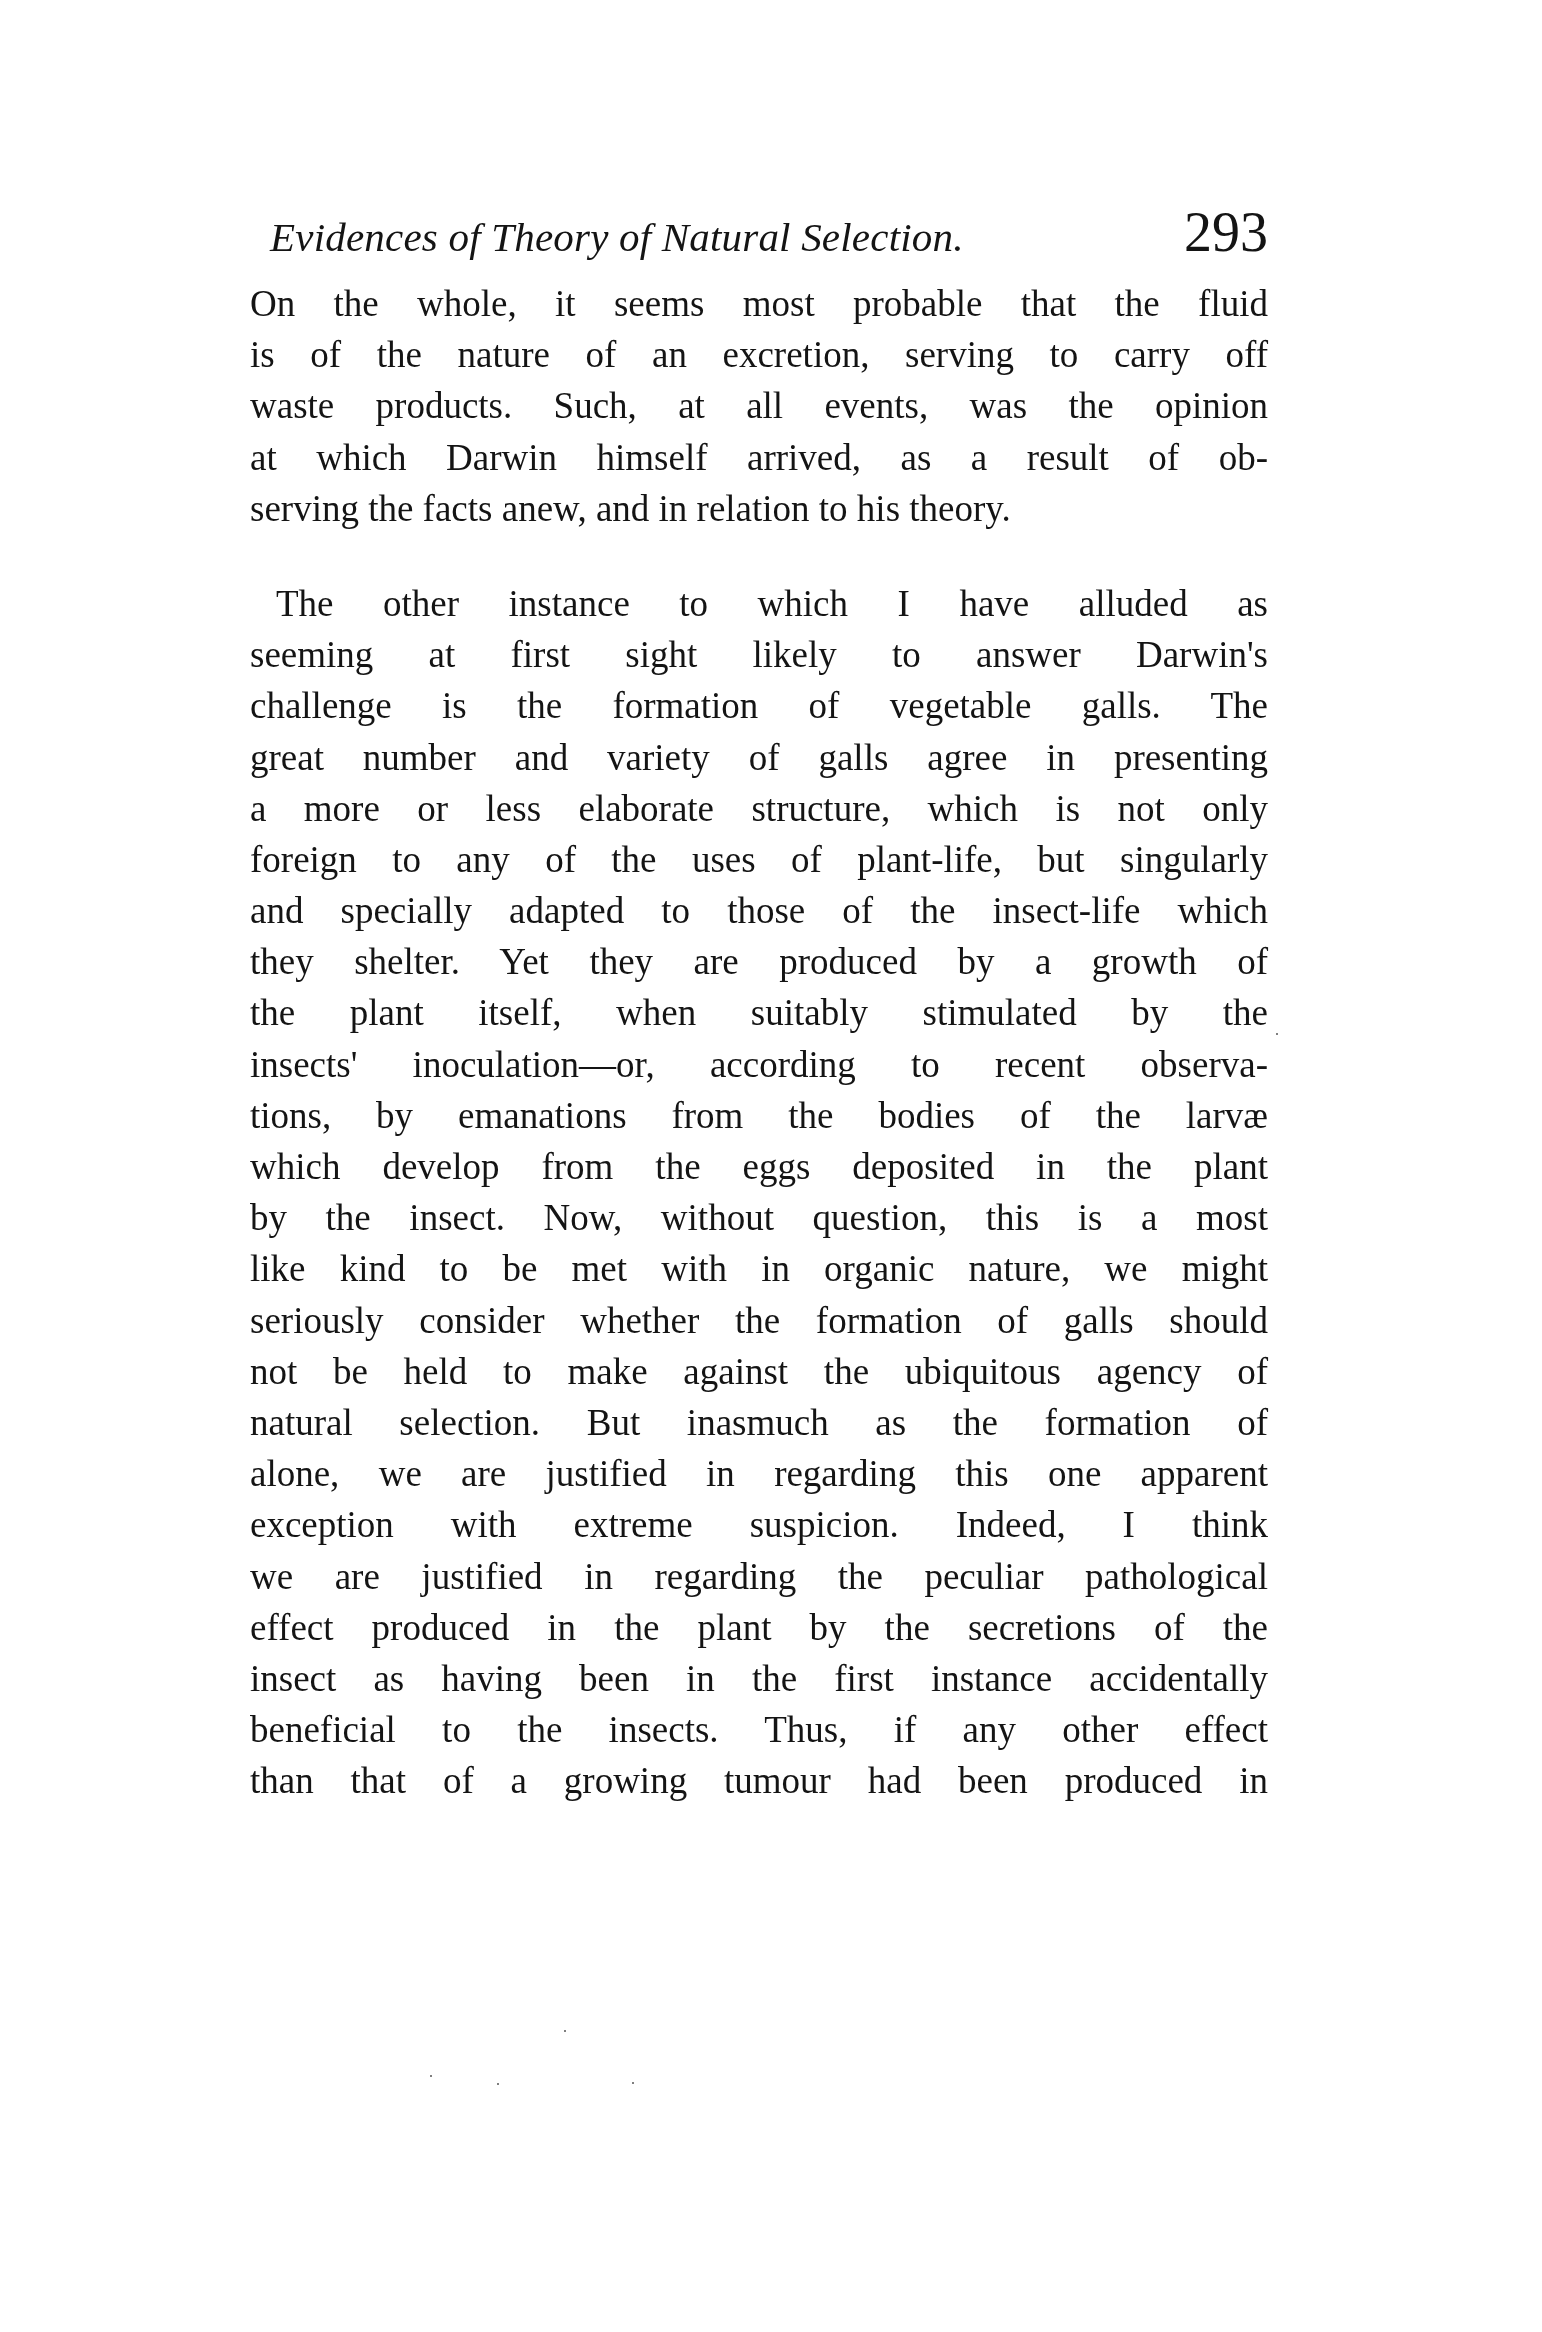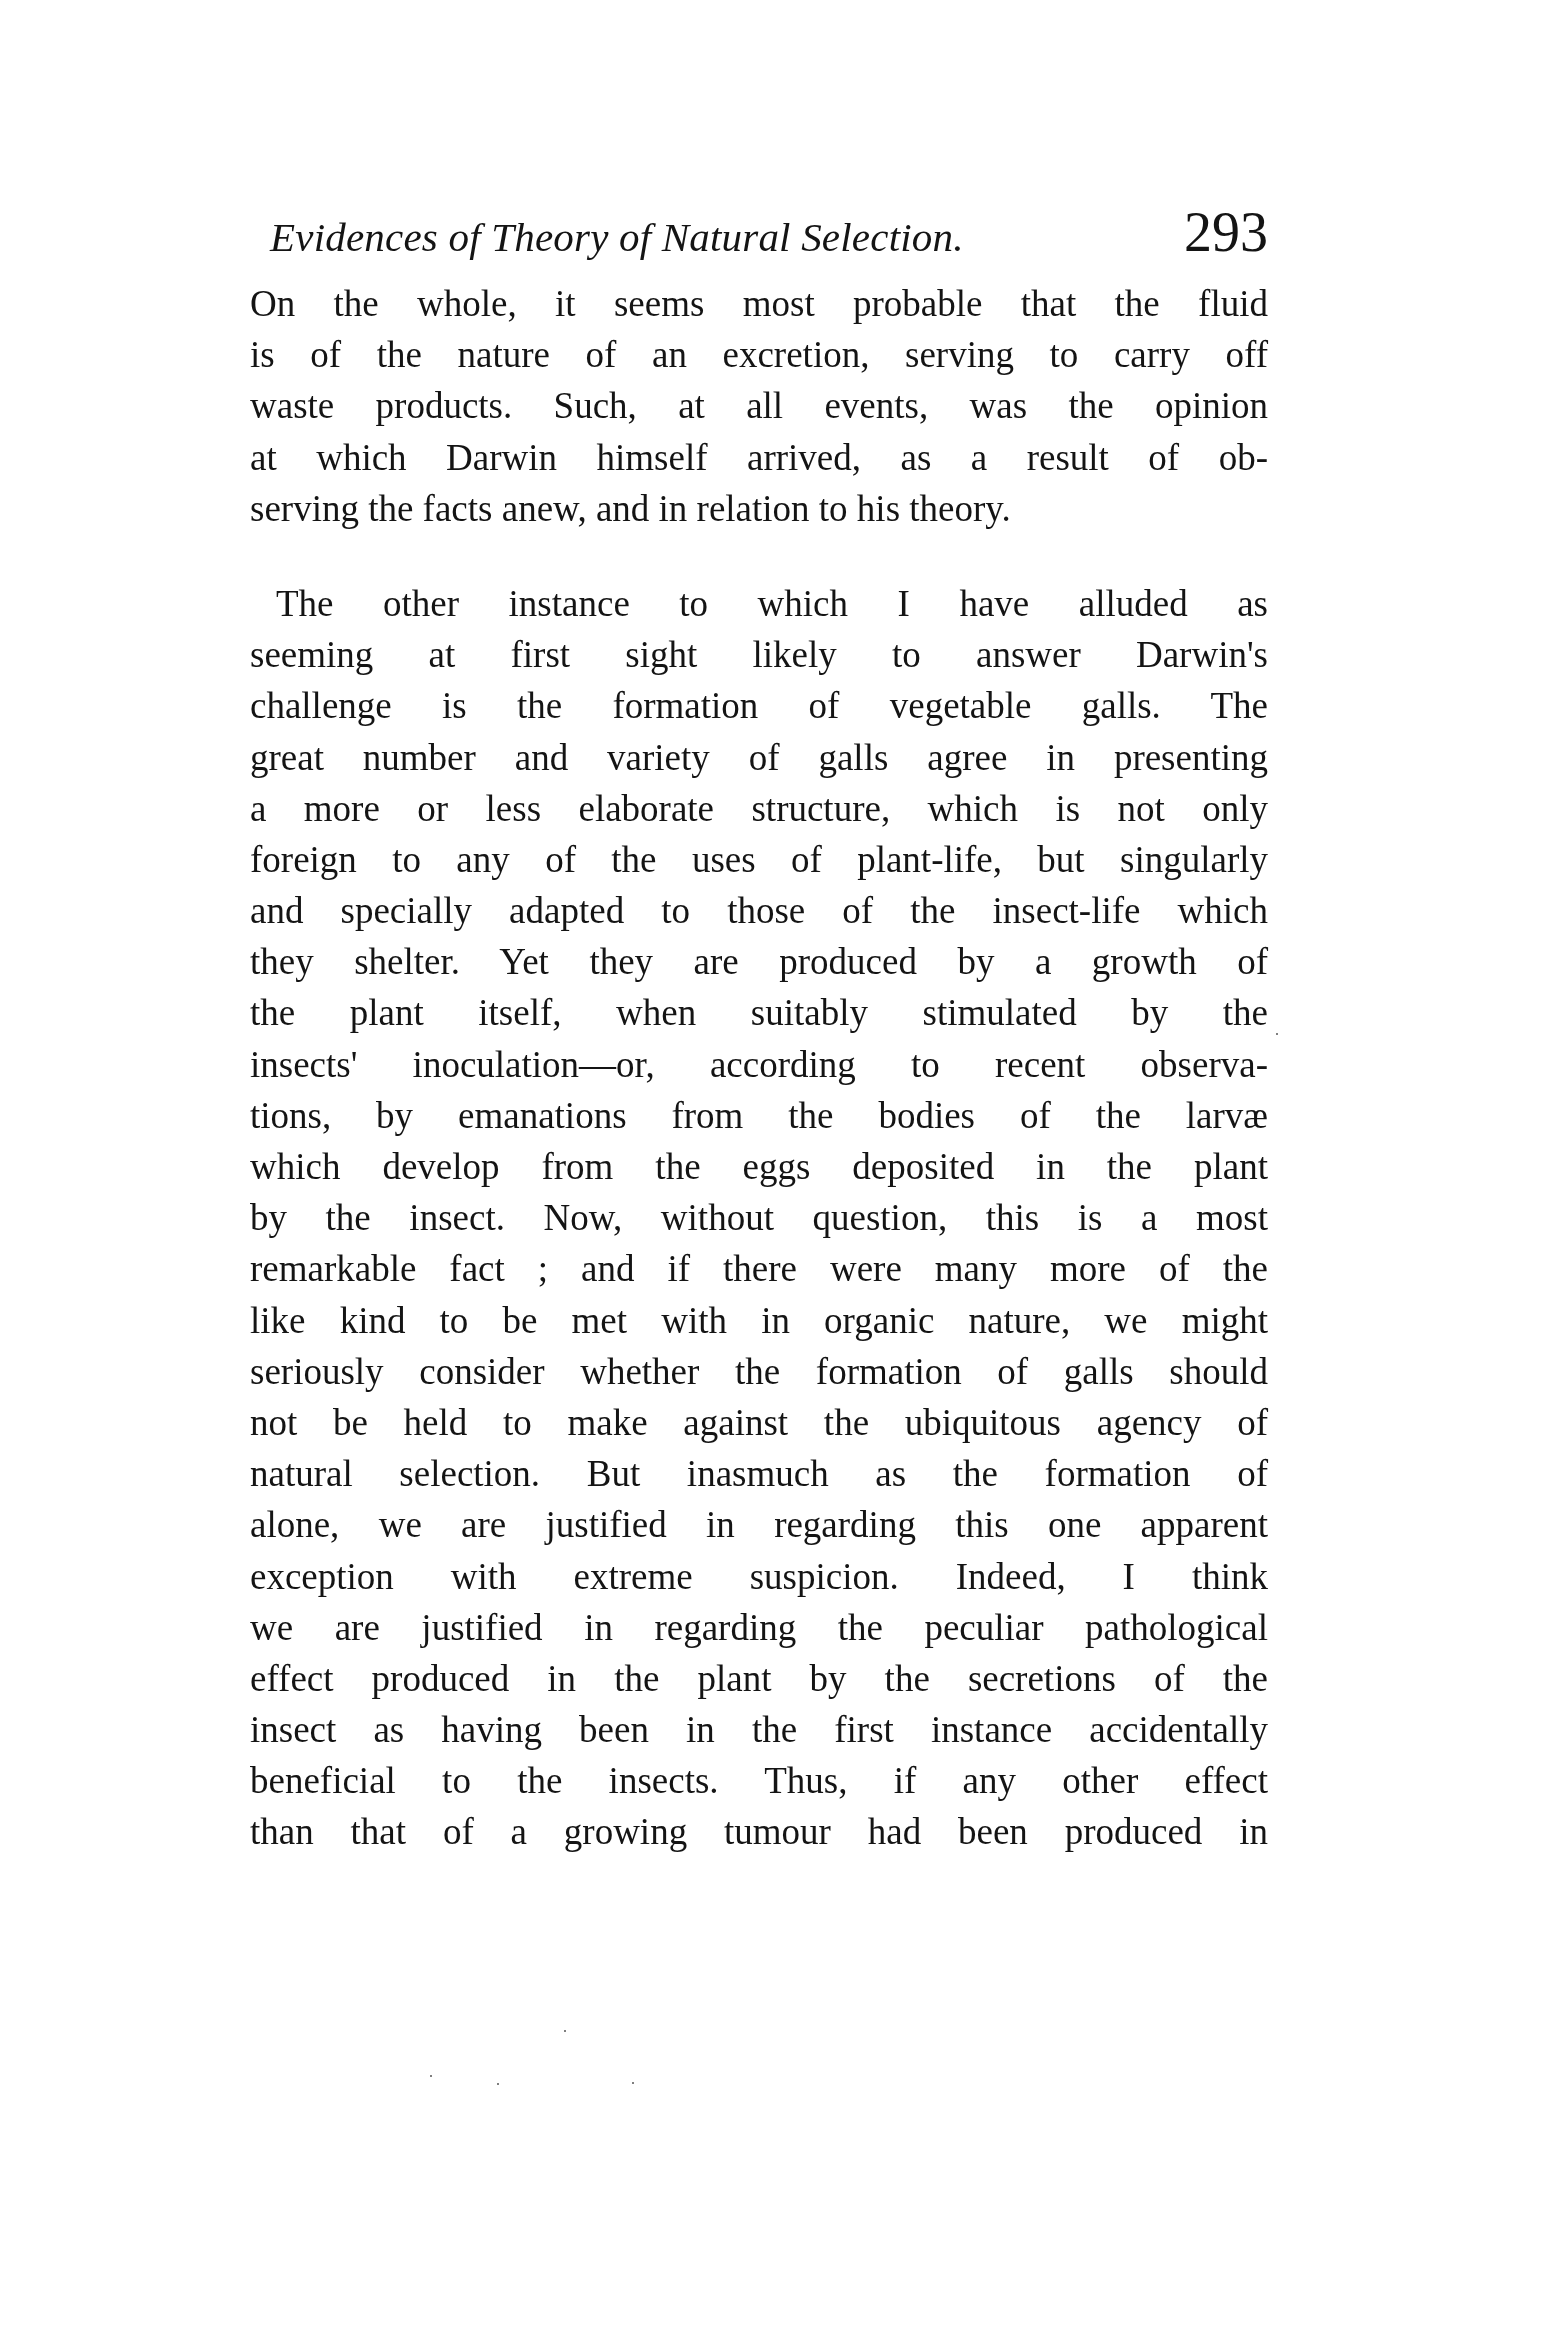--- a/index.html
+++ b/index.html
@@ -51,21 +51,20 @@
     <span class="line">great number and variety of galls agree in presenting</span>
     <span class="line">a more or less elaborate structure, which is not only</span>
     <span class="line">foreign to any of the uses of plant-life, but singularly</span>
     <span class="line">and specially adapted to those of the insect-life which</span>
     <span class="line">they shelter.  Yet they are produced by a growth of</span>
     <span class="line">the plant itself, when suitably stimulated by the</span>
     <span class="line">insects' inoculation—or, according to recent observa-</span>
     <span class="line">tions, by emanations from the bodies of the larvæ</span>
     <span class="line">which develop from the eggs deposited in the plant</span>
     <span class="line">by the insect.  Now, without question, this is a most</span>
-    <span class="line">remarkable fact ; and if there were many more of the</span>
     <span class="line">like kind to be met with in organic nature, we might</span>
     <span class="line">seriously consider whether the formation of galls should</span>
     <span class="line">not be held to make against the ubiquitous agency of</span>
     <span class="line">natural selection.  But inasmuch as the formation of</span>
     <span class="line">alone, we are justified in regarding this one apparent</span>
     <span class="line">exception with extreme suspicion.  Indeed, I think</span>
     <span class="line">we are justified in regarding the peculiar pathological</span>
     <span class="line">effect produced in the plant by the secretions of the</span>
     <span class="line">insect as having been in the first instance accidentally</span>
     <span class="line">beneficial to the insects.  Thus, if any other effect</span>

